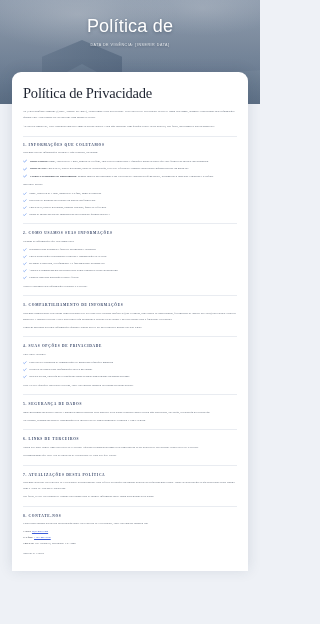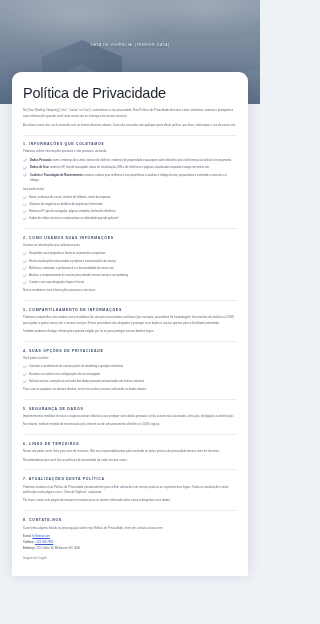--- a/index.html
+++ b/index.html
@@ -70,20 +70,21 @@
   }
 
   
   .card{
     position:absolute; left:12px; top:72px; width:236px;
     background:#ffffff;
     border-radius:9px 9px 0 0;
     padding:13px 11px 16px 11px;
     box-shadow:0 -1px 14px rgba(40,55,80,.13);
     z-index:5;
+    font-family:Liberation Serif, serif;
   }
   .doc-title{
     font-size:14.5px;
     font-weight:400;
     color:#1d2330;
     letter-spacing:-.2px;
     margin-bottom:7px;
   }
 
   
@@ -162,21 +163,21 @@
 <body>
 
 <div class="hero">
   <div class="hero-sky"></div>
   <div class="hero-roof"></div>
   <div class="hero-roof2"></div>
   <div class="hero-wall"></div>
   <div class="hero-overlay"></div>
   <div class="hero-inner">
     <div class="hero-title">
-      <br>
+      <span>Política de</span><br>
     </div>
     <div class="hero-sub">DATA DE VIGÊNCIA: [INSERIR DATA]</div>
   </div>
 </div>
 
 <div class="card">
 
   <div class="doc-title">Política de Privacidade</div>
 
   <div class="p">Na [Your Roofing Company] ("nós", "nosso" ou "nos"), valorizamos a sua privacidade. Esta Política de Privacidade descreve como coletamos, usamos e protegemos suas informações quando você visita nosso site ou interage com nossos serviços.</div>

